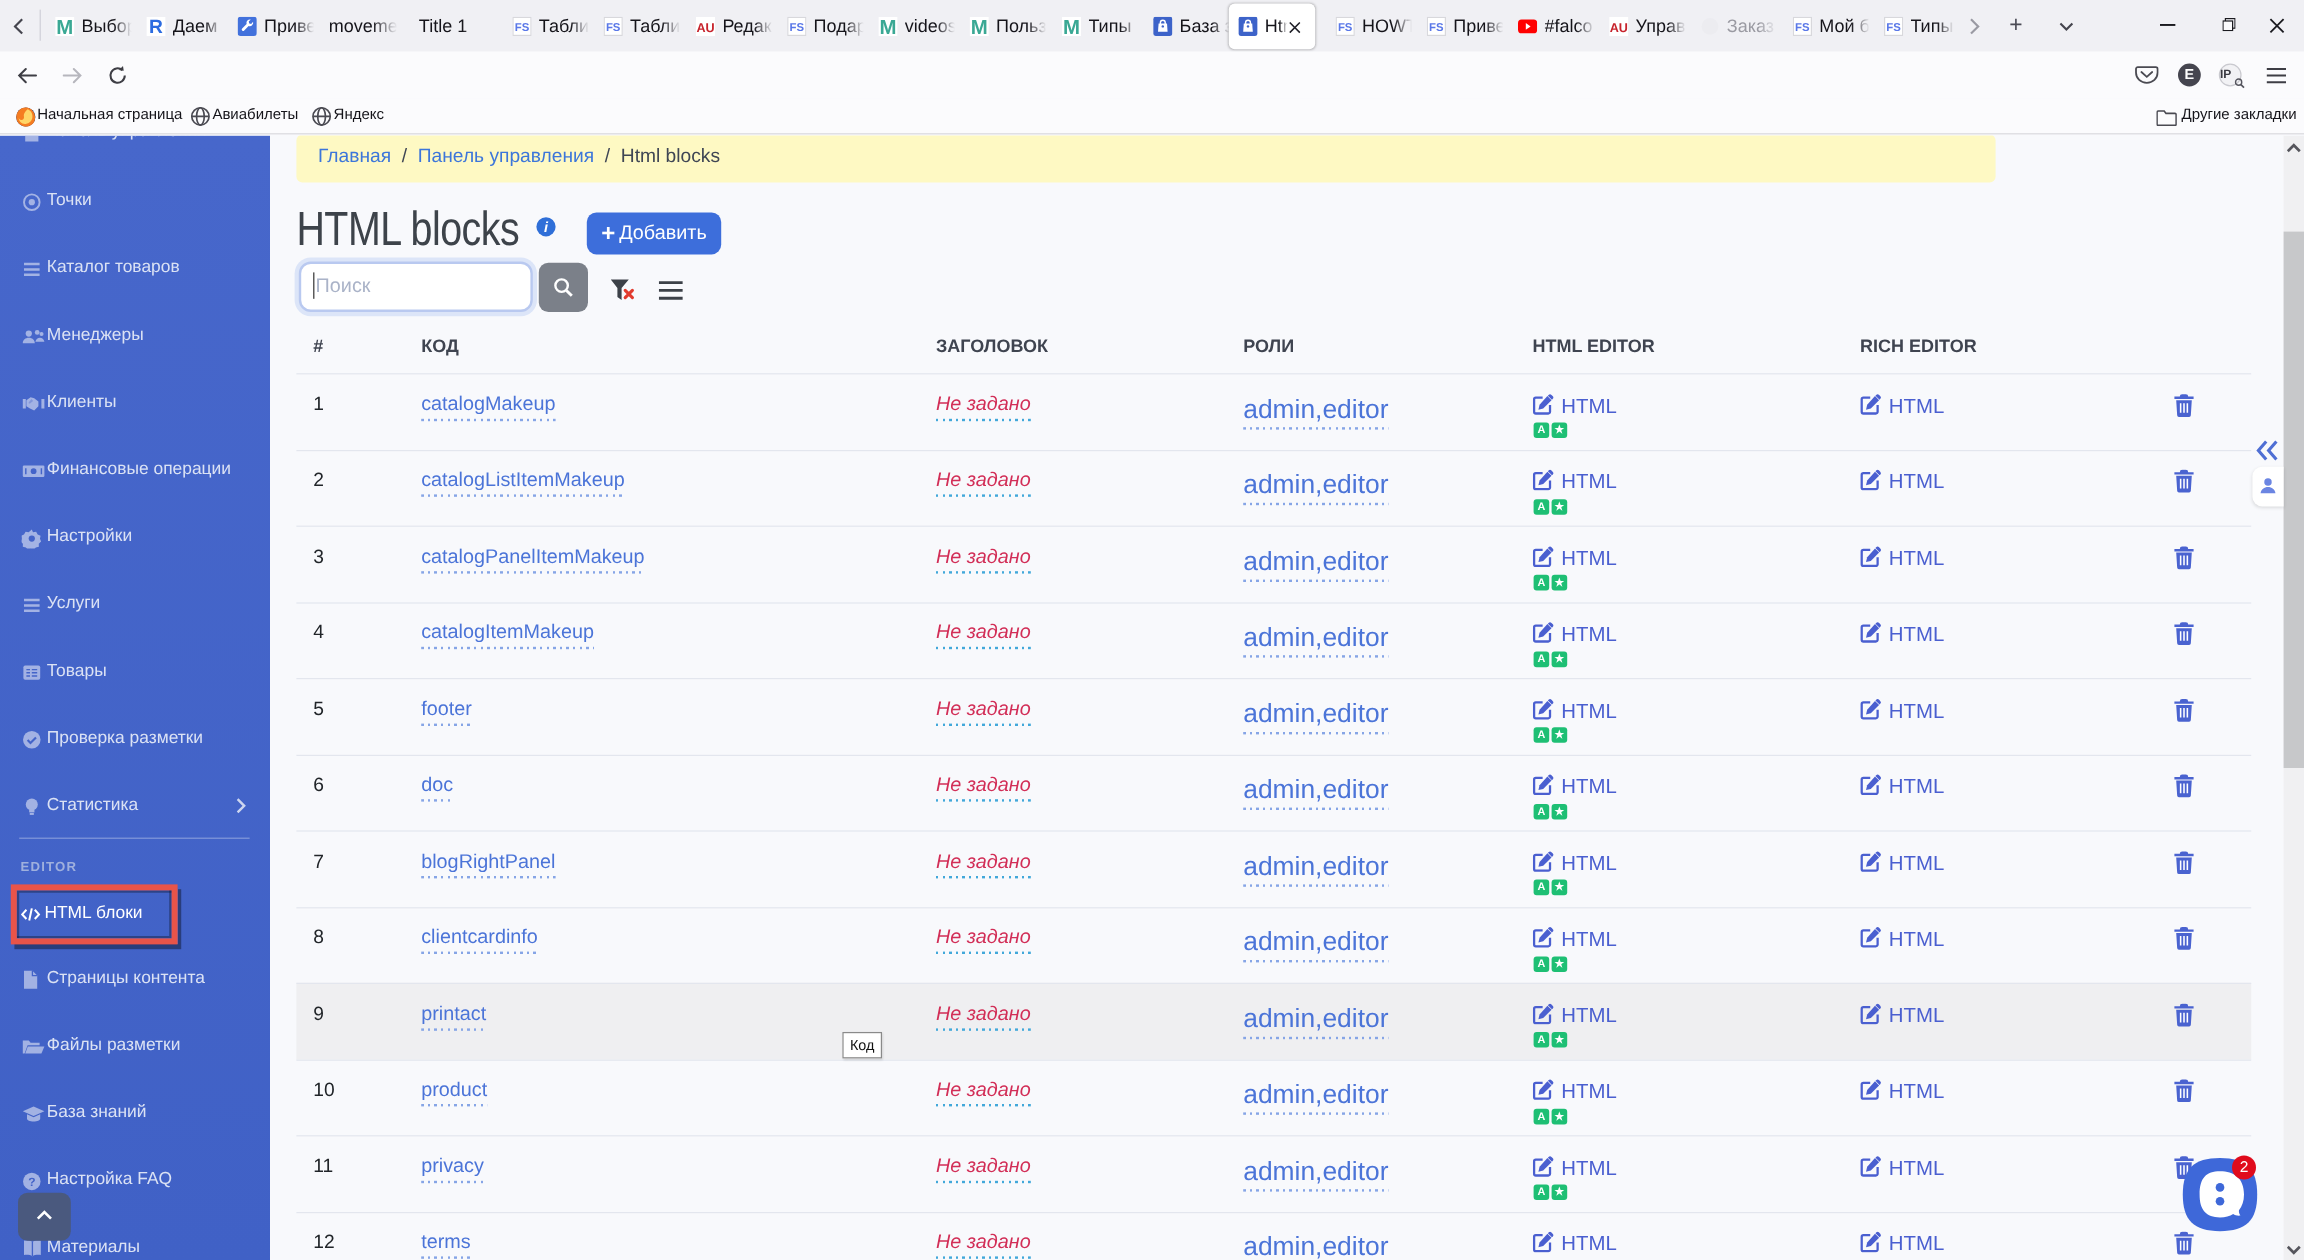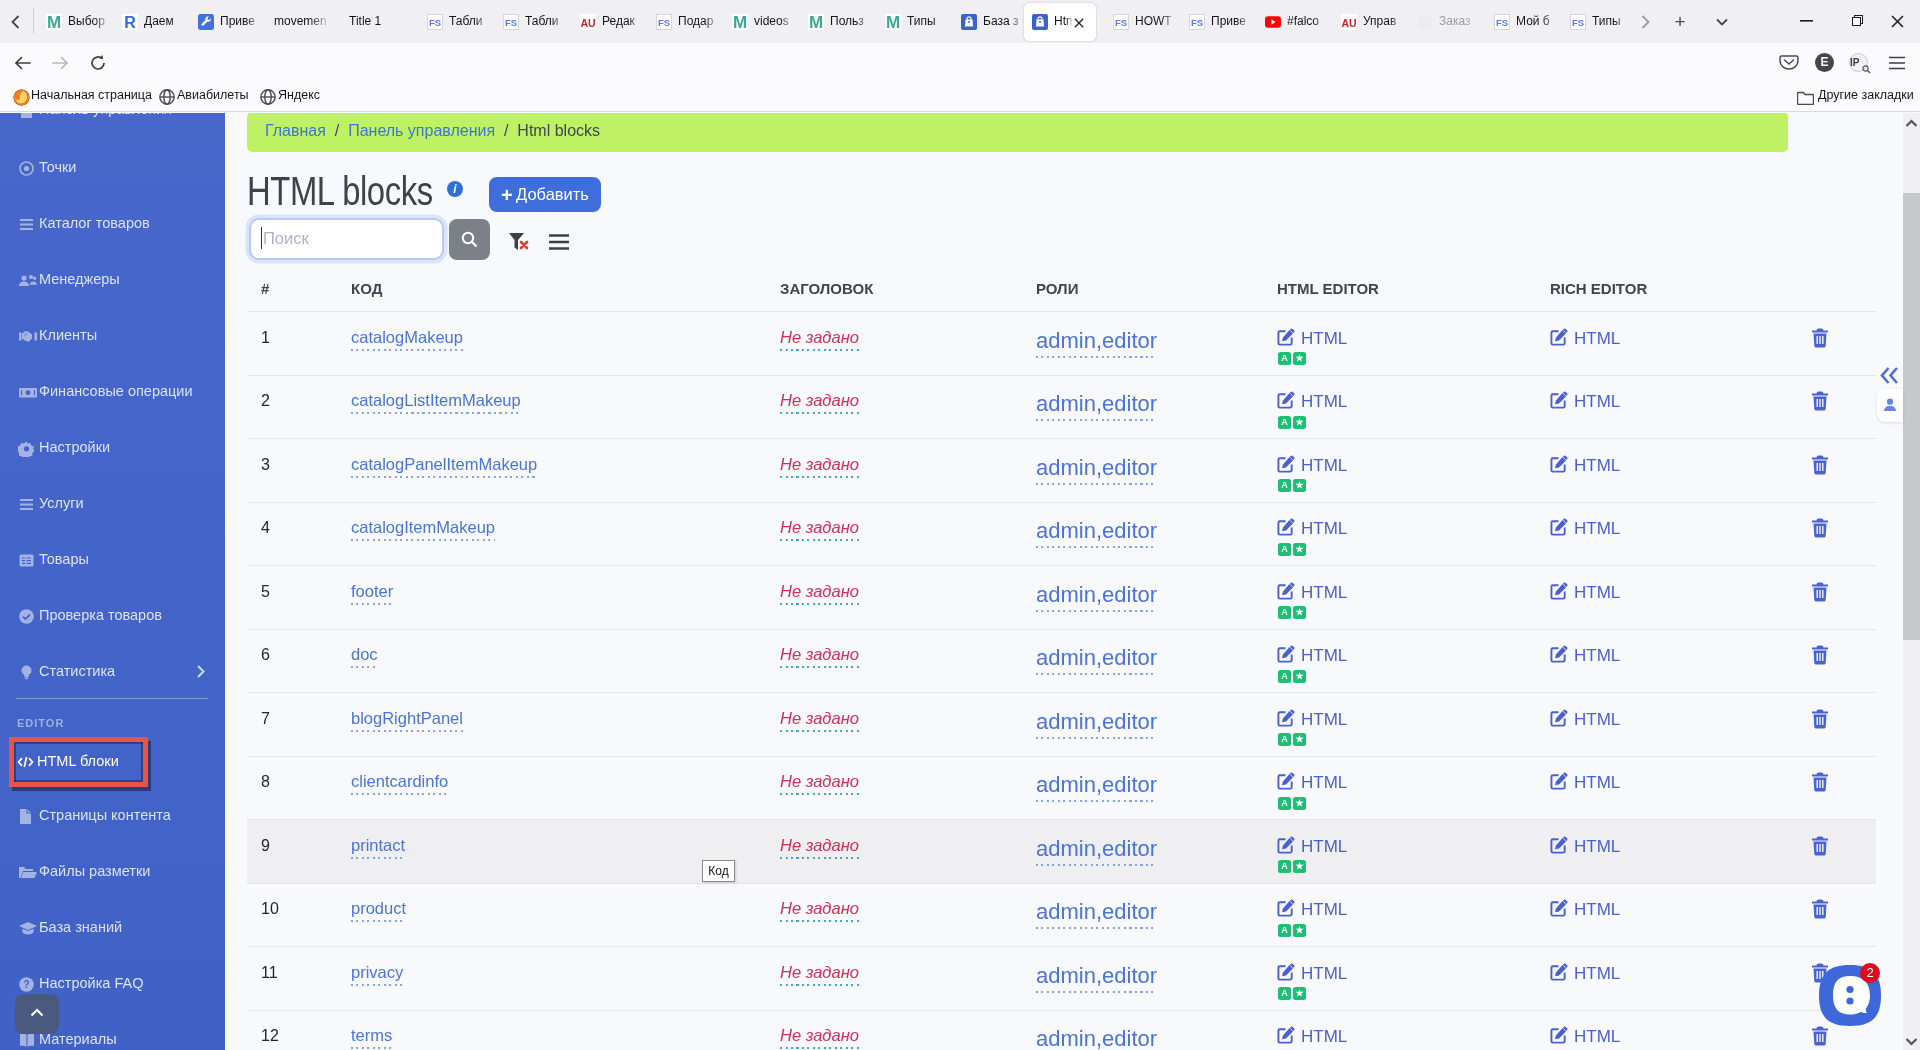--- a/index.html
+++ b/index.html
@@ -3,21 +3,21 @@
 <style>
 *{margin:0;padding:0;box-sizing:border-box}
 html,body{width:1920px;height:1050px;overflow:hidden;font-family:"Liberation Sans",sans-serif}
 body{position:relative;background:#f8f9fc}
 
 .tabbar{position:absolute;left:0;top:0;width:1920px;height:43px;background:#f0f0f4}
 .tnav{position:absolute;top:10px;width:24px;height:24px;color:#4b4b55;font-size:15px;text-align:center;line-height:24px}
 .tabdiv{position:absolute;left:33px;top:8px;width:1px;height:26px;background:#cfcfd8}
 .tab{position:absolute;top:5px;height:34px;width:74px;overflow:hidden;white-space:nowrap}
 .tab .fav{position:absolute;left:8px;top:9px;width:16px;height:16px}
-.tab .lbl{position:absolute;left:30px;top:9px;font-size:12px;color:#15141a;width:44px;overflow:hidden;-webkit-mask-image:linear-gradient(90deg,#000 60%,transparent 95%);mask-image:linear-gradient(90deg,#000 60%,transparent 95%)}
+.tab .lbl{position:absolute;left:30px;top:9px;font-size:15px;color:#15141a;width:44px;overflow:hidden;-webkit-mask-image:linear-gradient(90deg,#000 60%,transparent 95%);mask-image:linear-gradient(90deg,#000 60%,transparent 95%)}
 .tab.active{background:#fff;border-radius:5px;top:3px;height:38px;box-shadow:0 0 2px rgba(0,0,0,.25)}
 .tab.active .fav{top:11px}
 .tab.active .lbl{top:11px;width:26px}
 .winbtn{position:absolute;top:0;height:43px;width:46px;color:#1a1a1f;font-size:15px;text-align:center;line-height:40px}
 
 .navrow{position:absolute;left:0;top:43px;width:1920px;height:39px;background:#fbfbfd}
 .urlfield{position:absolute;left:232px;top:6px;width:1420px;height:28px;background:#f0f0f4;border-radius:4px}
 .urltext{position:absolute;left:91px;top:6px;font-size:14px;color:#5b5b66}
 .urltext b{color:#0c0c0d;font-weight:normal}
 
@@ -25,21 +25,21 @@
 .bmitem{position:absolute;top:6px;font-size:12.5px;color:#15141a}
 
 .page{position:absolute;left:0;top:113px;width:1920px;height:937px;background:#f8f9fc;overflow:hidden}
 .sidebar{position:absolute;left:0;top:0;width:225px;height:937px;background:linear-gradient(180deg,#4767cb,#4061c6)}
 .sitem{position:absolute;left:0;width:225px;height:24px;color:#dbe2f4;font-size:14.5px}
 .sitem .sic{position:absolute;left:18px;top:2px;width:20px;height:17px;opacity:.75}
 .sitem .stx{position:absolute;left:39px;top:1px}
 .seditor{position:absolute;left:17px;color:#9fb0dd;font-size:11px;font-weight:bold;letter-spacing:1px}
 .sdiv{position:absolute;left:16px;width:192px;height:1px;background:rgba(255,255,255,.35)}
 
-.crumbs{position:absolute;left:247px;top:-1px;width:1541px;height:40px;background:#bef264;border-radius:5px;font-size:16px;color:#3f4654}
+.crumbs{position:absolute;left:247px;top:-1px;width:1416px;height:40px;background:#fef9c3;border-radius:5px;font-size:16px;color:#3f4654}
 .crumbs a{color:#3c76da;text-decoration:none}
 .main-title{position:absolute;left:247px;top:56px;font-size:40px;color:#3d434a;letter-spacing:-.5px;transform:scaleX(.82);transform-origin:left top}
 .addbtn{position:absolute;left:489px;top:64px;width:112px;height:35px;background:#3d6edb;border-radius:8px;color:#fff;font-size:16.5px;text-align:center;line-height:34px}
 .searchbox{position:absolute;left:249px;top:105px;width:195px;height:42px;background:#fff;border:2px solid #b9c9f0;border-radius:10px;box-shadow:0 0 0 3.5px #dce5f8}
 .searchbox .ph{position:absolute;left:12px;top:9px;font-size:16.5px;color:#aab3c8}
 .caret{position:absolute;left:10px;top:7px;width:1px;height:22px;background:#333}
 .sbtn{position:absolute;left:449px;top:106px;width:41px;height:41px;background:#7b8089;border-radius:8px}
 
 .th{position:absolute;font-size:15px;font-weight:bold;color:#3f4450}
 .rowline{position:absolute;left:247px;width:1629px;height:1px;background:#e3e6ee}
@@ -345,21 +345,21 @@
             <rect x="1.5" y="2.5" width="14" height="12" rx="1.5" fill="#c3cded"></rect>
             <path d="M4 6h3M4 8.7h3M4 11.4h3M8.5 6H13M8.5 8.7H13M8.5 11.4H13" stroke="#4464c9" stroke-width="1.2"></path>
           </svg></span>
         <span class="stx">Товары</span>
       </div>
    <div class="sitem" style="top:493px">
         <span class="sic"><svg width="17" height="17" viewBox="0 0 17 17">
             <circle cx="8.5" cy="8.5" r="7.3" fill="#c3cded"></circle>
             <path d="M5 8.7l2.4 2.4 4.6-4.6" stroke="#4464c9" stroke-width="1.8" fill="none"></path>
           </svg></span>
-        <span class="stx">Проверка товаров</span>
+        <span class="stx">Проверка разметки</span>
       </div>
    <div class="sitem" style="top:549px">
         <span class="sic"><svg width="17" height="17" viewBox="0 0 17 17">
             <circle cx="8.5" cy="6.5" r="5" fill="#c3cded"></circle>
             <rect x="6.3" y="11" width="4.4" height="2" fill="#c3cded"></rect>
             <rect x="6.8" y="13.5" width="3.4" height="1.6" fill="#c3cded"></rect>
           </svg></span>
         <span class="stx">Статистика</span>
         <svg width="8" height="13" style="position:absolute;left:197px;top:3px" viewBox="0 0 8 13">
           <path d="M1 1l5.5 5.5L1 12" stroke="#cdd6ef" stroke-width="2" fill="none"></path>

